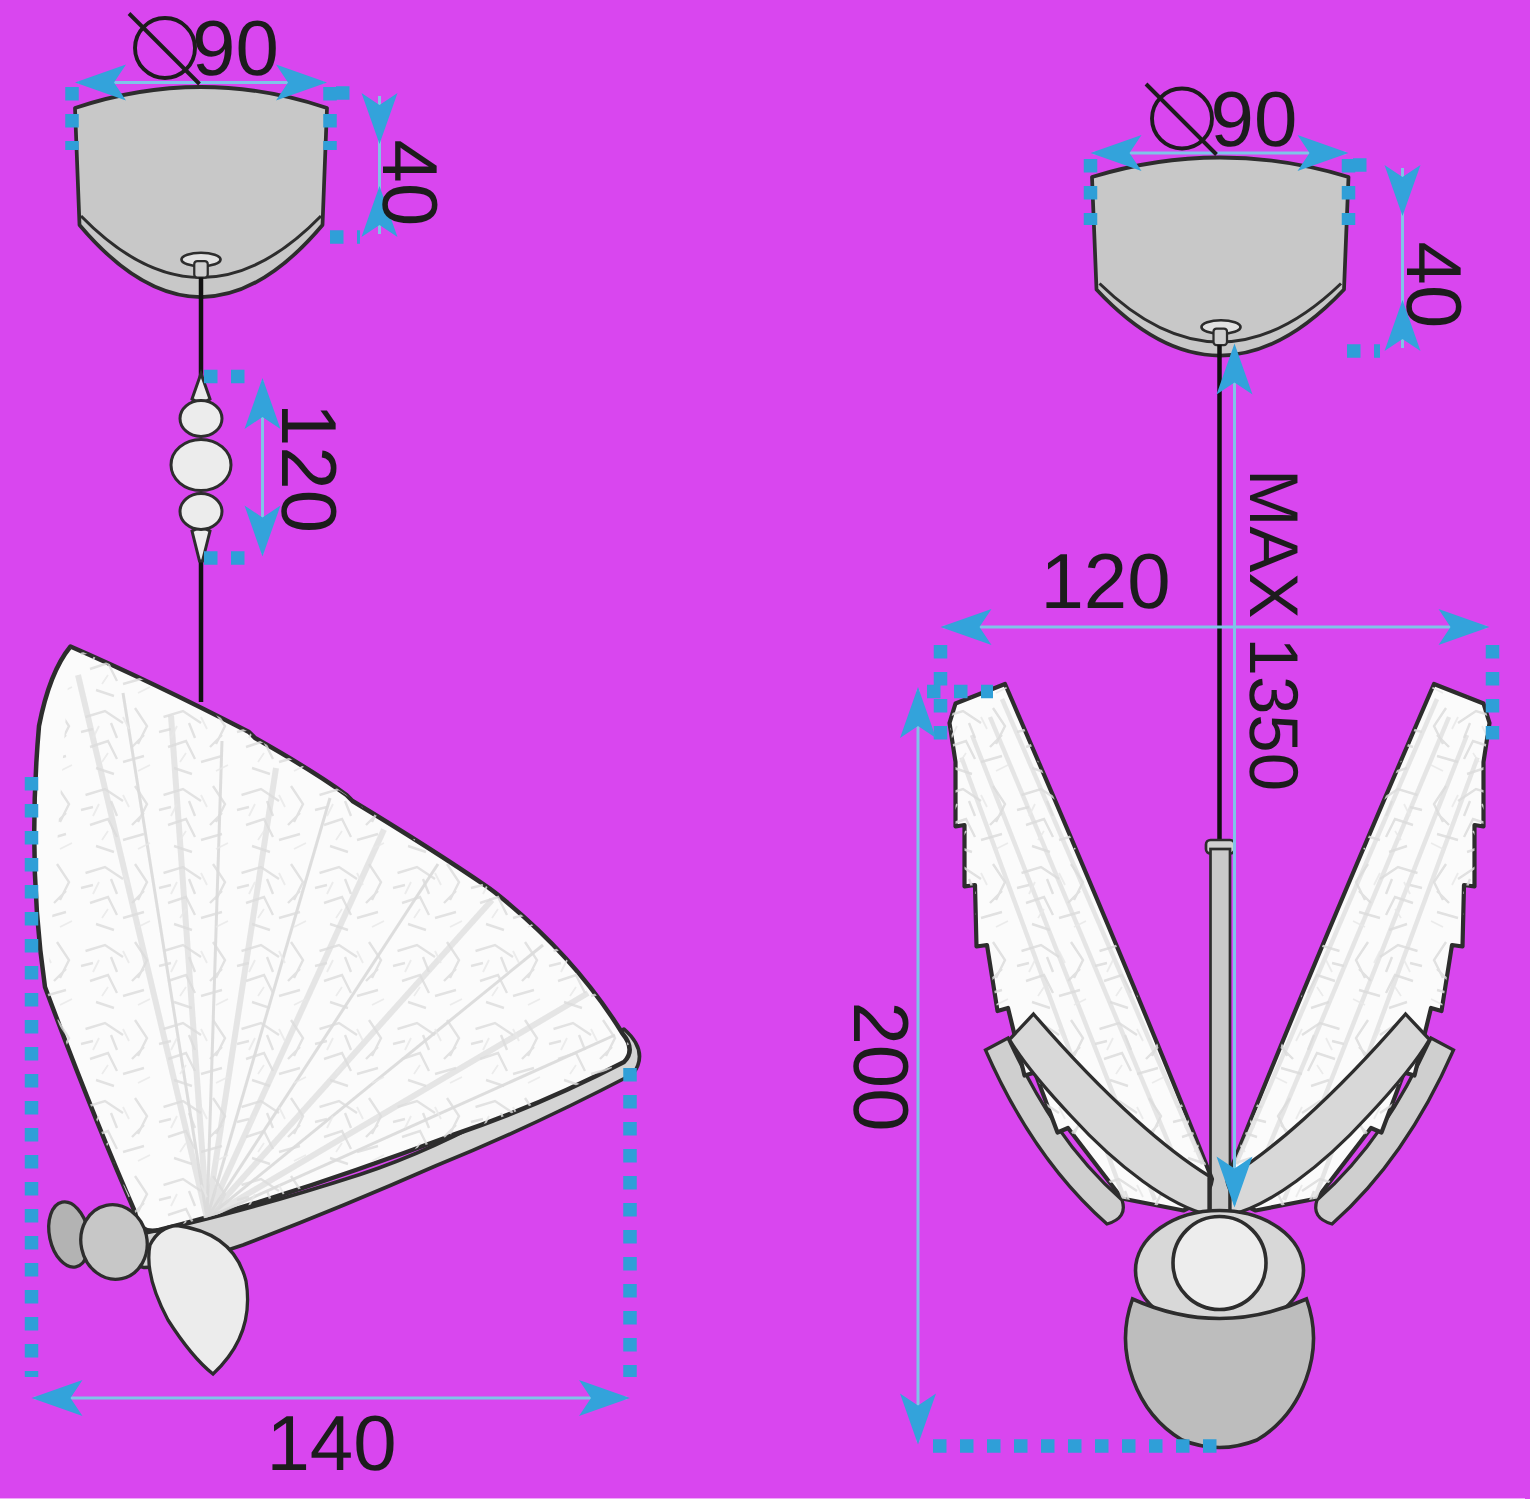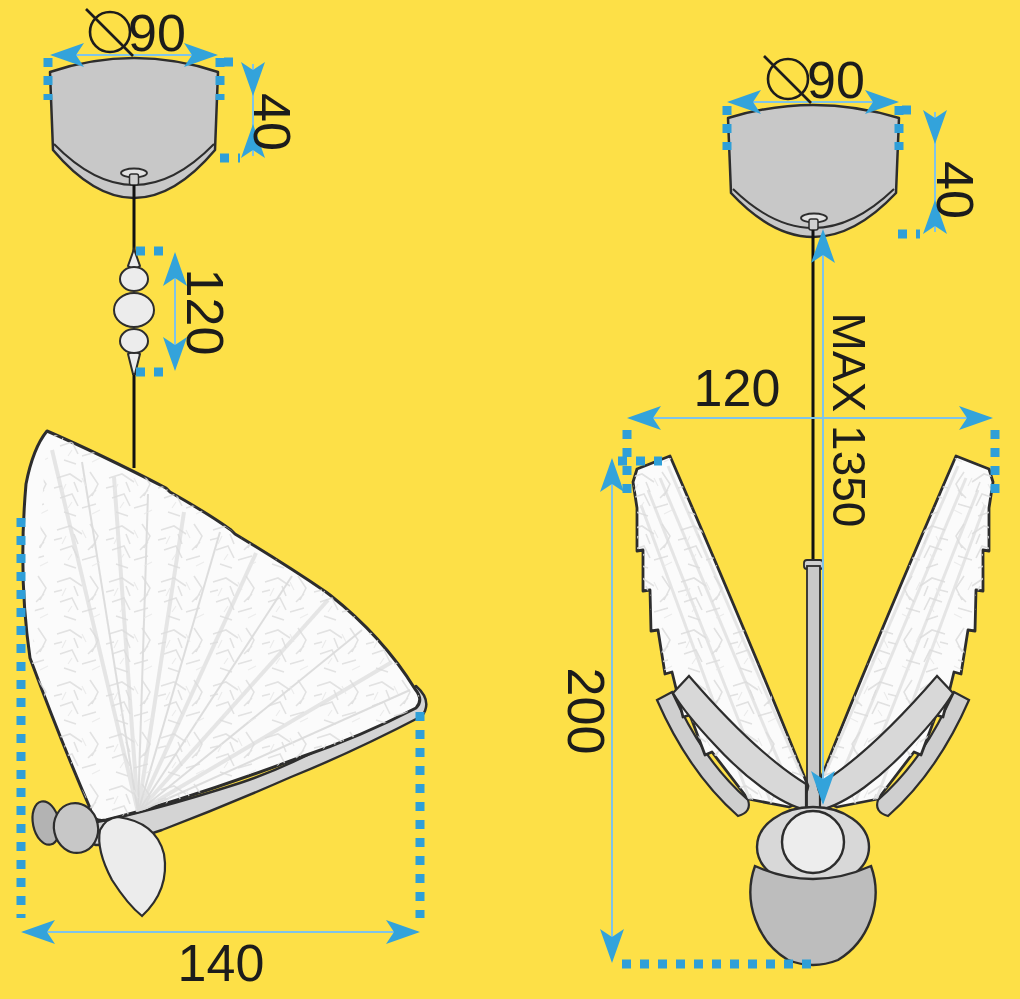--- a/index.html
+++ b/index.html
@@ -1,16 +1,16 @@
 <!DOCTYPE html>
 <html><head>
 <meta charset="utf-8">
 <style>
   html,body{margin:0;padding:0;background:#ffffff;}
-  .canvas{position:relative;width:1020px;height:999px;background:#fde047;overflow:hidden;
+  .canvas{position:relative;width:1020px;height:999px;background:#d946ef;overflow:hidden;
           font-family:"Liberation Sans",sans-serif;}
   svg{display:block;}
   text{font-family:"Liberation Sans",sans-serif;fill:#1c1c1c;}
   .dimtxt{font-size:52px;}
   .dimtxt-sm{font-size:46px;}
 </style>
 </head>
 <body>
 
 <div class="canvas">

